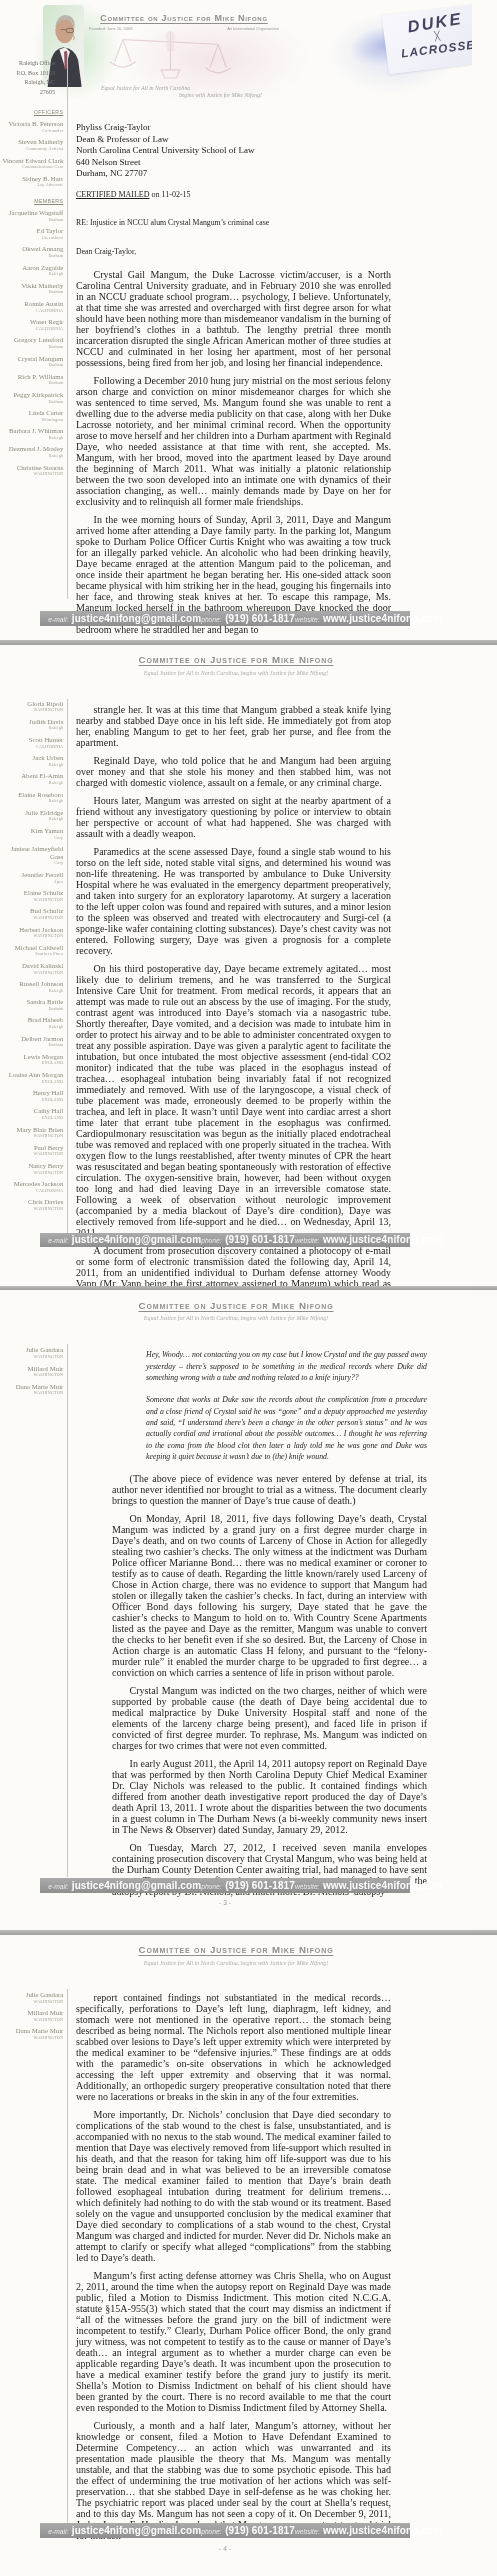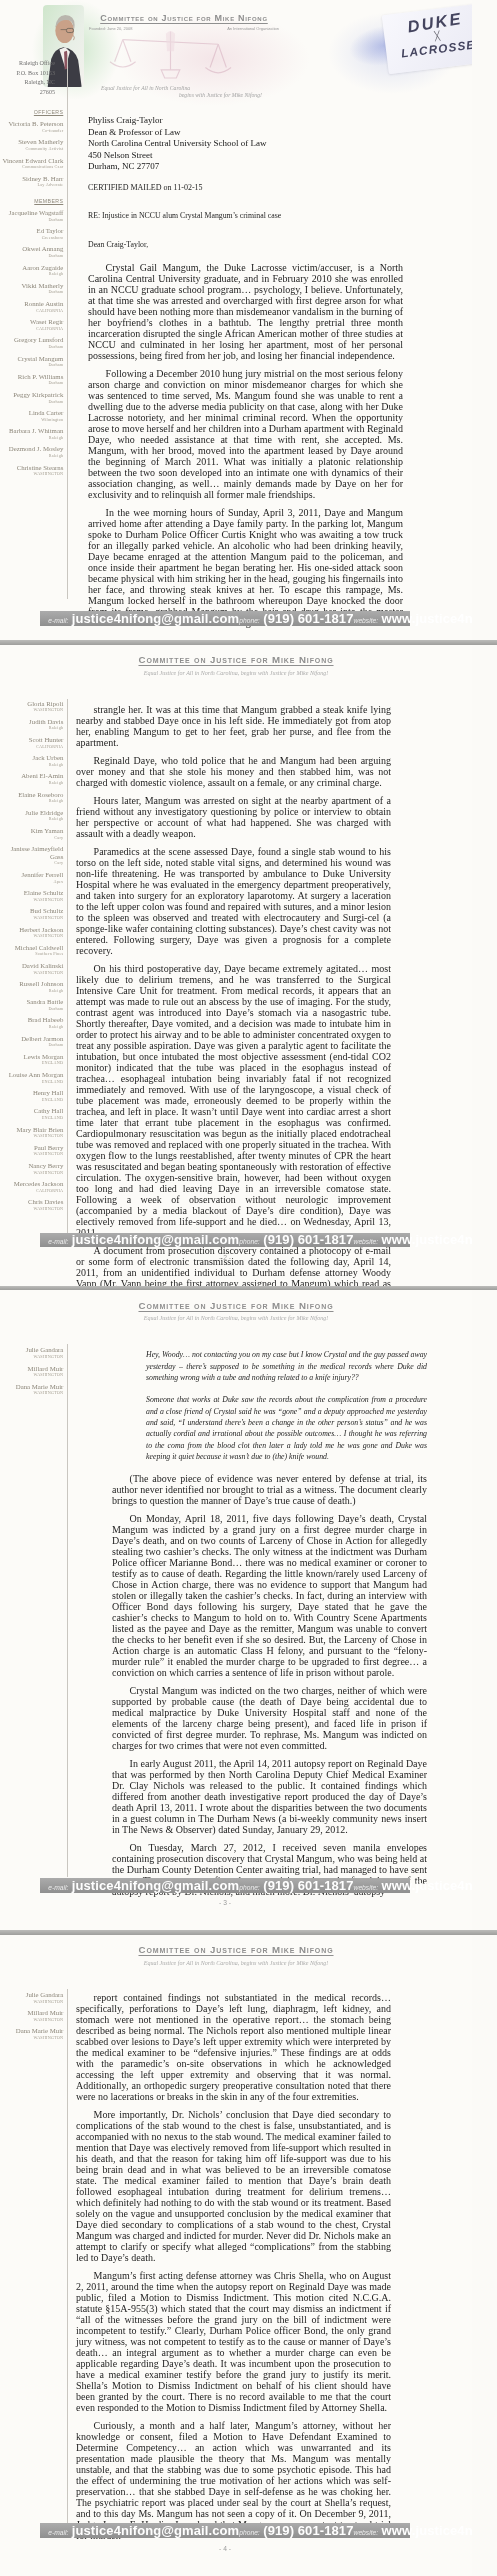--- a/index.html
+++ b/index.html
@@ -43,41 +43,41 @@
     text-decoration:underline;margin-bottom:5.3px;color:#8d877a;}
   .sb-gap{height:4.7px;}
   .sb-entry{margin-bottom:5.3px;}
   .sb-name{font-size:6.8px;line-height:7.6px;}
   .sb-sub{font-size:4.2px;line-height:5.3px;color:#a39d90;letter-spacing:0.2px;}
 
   
   .content{position:absolute;left:76px;width:315px;}
   .recipient{font-size:9px;line-height:11.5px;margin-bottom:10.5px;color:#161616;}
   .cert{font-size:8px;margin:0 0 19.3px 0;}
-  .cert .u{}
+  .cert .u{text-decoration:underline;}
   .re{font-size:7.8px;margin:0 0 19.3px 0;}
   .salut{font-size:7.8px;margin:0 0 13px 0;}
   .para{font-size:10px;line-height:11px;text-align:justify;text-indent:17.6px;margin:0 0 7px 0;}
   .q-para{font-size:7.8px;line-height:11.4px;text-align:justify;font-style:italic;
     margin:0 0 10.5px 34px;text-indent:0;}
 
   
   .hdr2-title{position:absolute;left:0;right:0;top:9.4px;text-align:center;
     font-family:"Liberation Sans",sans-serif;font-variant:small-caps;font-weight:bold;
     font-size:9.7px;letter-spacing:0.9px;color:#8f8f8f;text-decoration:underline;text-underline-offset:1.8px;}
   .hdr2-sub{position:absolute;left:0;right:0;top:25px;text-align:center;
     font-style:italic;font-size:6px;color:#ababab;}
 
   
   .pg-footer{position:absolute;left:40px;width:370px;height:14.6px;
     background:linear-gradient(#ababab,#8f8f8f);color:#fff;display:flex;align-items:center;
     justify-content:space-between;padding:0 8.2px;box-sizing:border-box;
     font-family:"Liberation Sans",sans-serif;white-space:nowrap;}
   .f-label{font-style:italic;color:#ededed;font-size:6.7px;margin-right:3.5px;}
-  .f-val{font-weight:bold;font-size:13px;letter-spacing:0.1px;}
+  .f-val{font-weight:bold;font-size:10px;letter-spacing:0.1px;}
   .pg-num{position:absolute;left:40px;width:370px;text-align:center;color:#9a9a9a;
     font-size:6.7px;font-family:"Liberation Sans",sans-serif;}
 </style>
 </head>
 <body>
 
 <div class="page p1">
   <div class="wash-green"></div>
   <div class="wash-pink"></div>
   <div class="wash-blue"></div>
@@ -222,26 +222,26 @@
           <div class="sb-name">Dezmond J. Mosley</div>
           <div class="sb-sub">Raleigh</div>
         </div>
         <div class="sb-entry">
           <div class="sb-name">Christine Stearns</div>
           <div class="sb-sub">WASHINGTON</div>
         </div>
       </div>
   </div>
 
-  <div class="content" style="top:115px;margin-left:12px;">
+  <div class="content" style="top:122px;">
     <div class="recipient">
       <div>Phyliss Craig-Taylor</div>
       <div>Dean &amp; Professor of Law</div>
       <div>North Carolina Central University School of Law</div>
-      <div>450 Nelson Street</div>
+      <div>640 Nelson Street</div>
       <div>Durham, NC  27707</div>
     </div>
     <div class="cert">
       <span class="u">CERTIFIED MAILED</span><span> on 11-02-15</span>
     </div>
     <div class="re">RE:  Injustice in NCCU alum Crystal Mangum’s criminal case</div>
     <div class="salut">Dean Craig-Taylor,</div>
     <div>
         <p class="para">Crystal Gail Mangum, the Duke Lacrosse victim/accuser, is a North Carolina Central University graduate, and in February 2010 she was enrolled in an NCCU graduate school program… psychology, I believe.  Unfortunately, at that time she was arrested and overcharged with first degree arson for what should have been nothing more than misdemeanor vandalism in the burning of her boyfriend’s clothes in a bathtub.  The lengthy pretrial three month incarceration disrupted the single African American mother of three studies at NCCU and culminated in her losing her apartment, most of her personal possessions, being fired from her job, and losing her financial independence.</p>
         <p class="para">Following a December 2010 hung jury mistrial on the most serious felony arson charge and conviction on minor misdemeanor charges for which she was sentenced to time served, Ms. Mangum found she was unable to rent a dwelling due to the adverse media publicity on that case, along with her Duke Lacrosse notoriety, and her minimal criminal record.  When the opportunity arose to move herself and her children into a Durham apartment with Reginald Daye, who needed assistance at that time with rent, she accepted.  Ms. Mangum, with her brood, moved into the apartment leased by Daye around the beginning of March 2011.  What was initially a platonic relationship between the two soon developed into an intimate one with dynamics of their association changing, as well… mainly demands made by Daye on her for exclusivity and to relinquish all former male friendships.</p>

